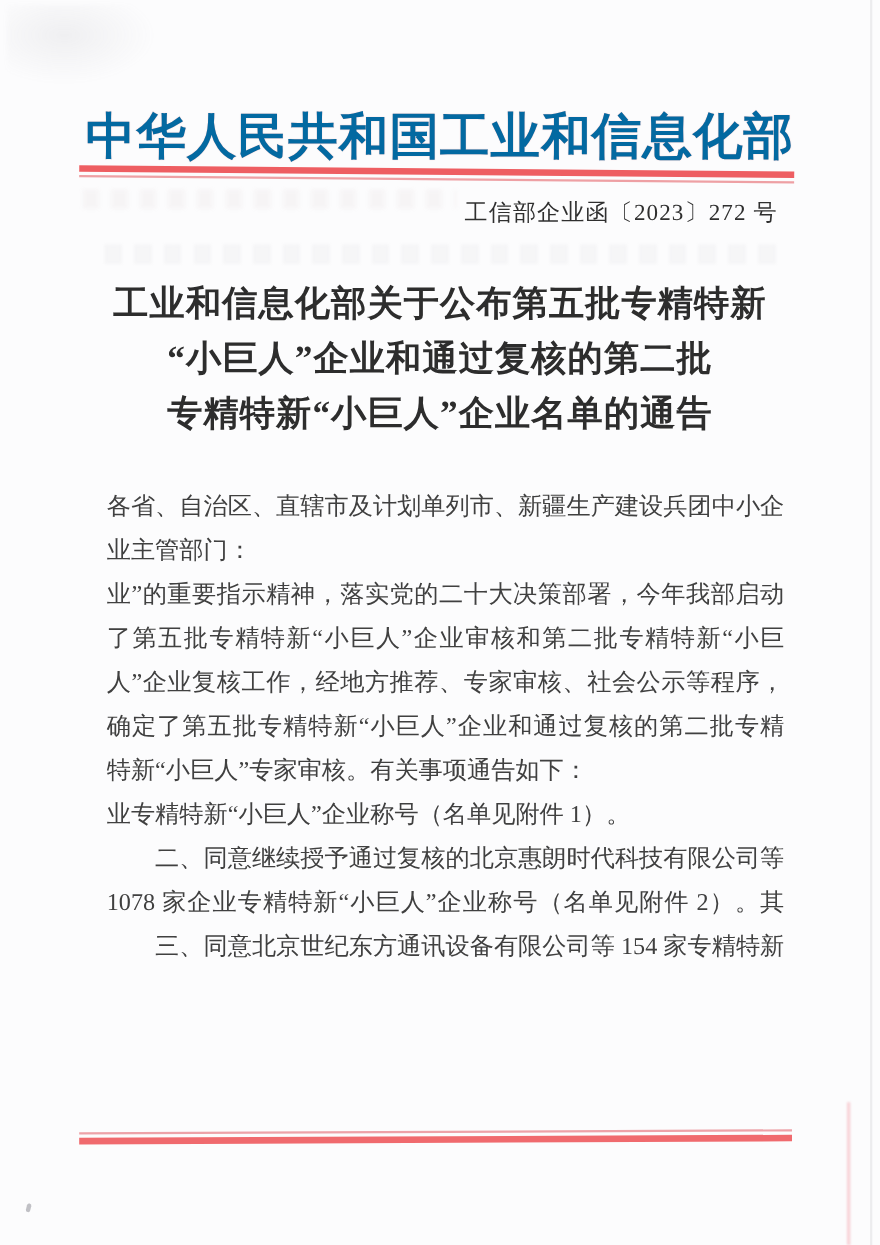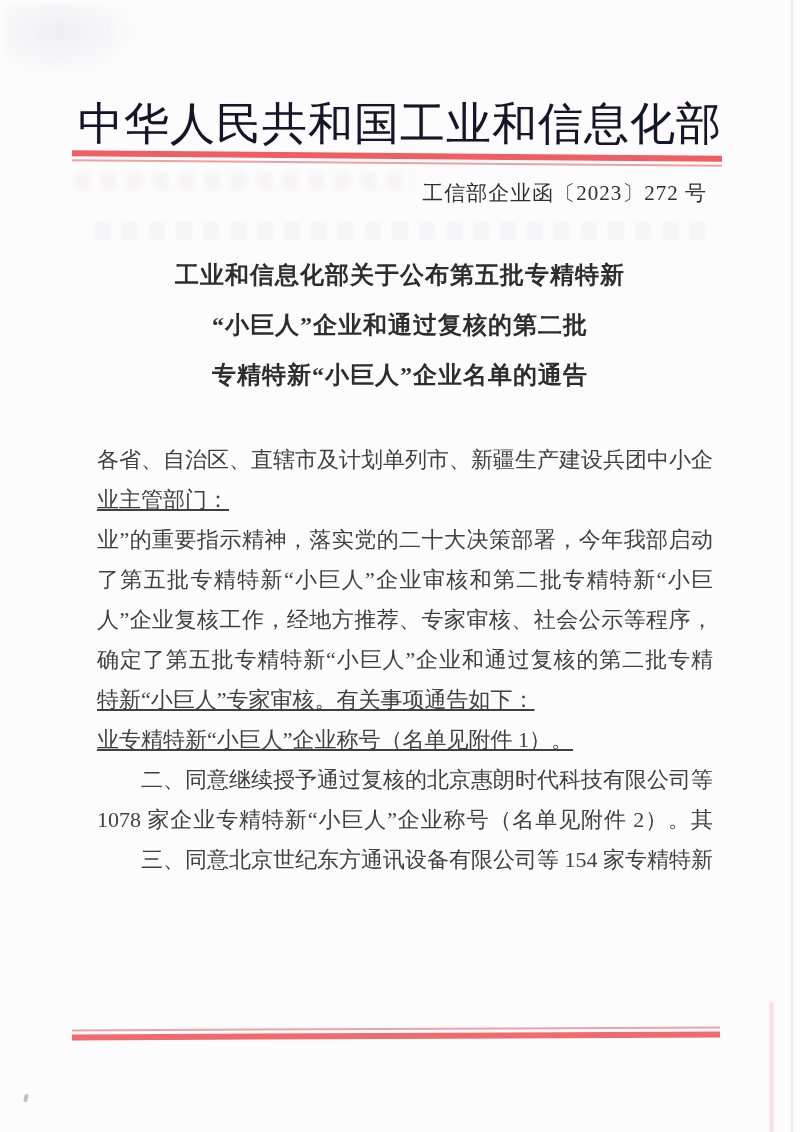--- a/index.html
+++ b/index.html
@@ -12,23 +12,23 @@
     overflow: hidden;
     font-family: "Liberation Serif", "DejaVu Serif", serif;
   }
 
   
   .org-name {
     position: absolute;
     top: 94px; left: 0; width: 100%;
     text-align: center;
     font-size: 45px;
-    font-weight: normal;
+    font-weight: bold;
     letter-spacing: 1px;
-    color: #0f172a;
+    color: #0369a1;
     text-shadow: 0 0 1px rgba(238, 90, 90, 0.45);
     white-space: nowrap;
   }
   .header-rule {
     position: absolute;
     left: 72px; top: 153px; width: 650px;
     transform: rotate(0.5deg);
   }
   .header-rule .thick { height: 6px; background: #ee5e62; }
   .header-rule .gap   { height: 3px; }
@@ -41,21 +41,21 @@
     letter-spacing: 1px;
     color: #2f2f2f;
     white-space: nowrap;
   }
 
   
   .doc-title {
     position: absolute;
     top: 250px; left: 0; width: 100%;
     text-align: center;
-    font-size: 24px;
+    font-size: 32px;
     line-height: 50px;
     font-weight: bold;
     letter-spacing: 1px;
     color: #2d2d2d;
   }
 
   
   .doc-body {
     position: absolute;
     top: 440px; left: 97px; width: 616px;
@@ -64,21 +64,21 @@
   }
   .bline {
     height: 40px;
     line-height: 40px;
     overflow: hidden;
     text-align: justify;
     text-align-last: justify;
     text-justify: inter-character;
   }
   .bline.indent { padding-left: 44px; }
-  .bline.end { text-align-last: left; text-decoration: underline; }
+  .bline.end { text-align-last: left; }
 
   
   .footer-rule {
     position: absolute;
     left: 72px; top: 1028px; width: 648px;
     transform: rotate(-0.25deg);
   }
   .footer-rule .thin  { height: 2px; background: #eda2a8; }
   .footer-rule .gap   { height: 3px; }
   .footer-rule .thick { height: 6px; background: #f06a6e; }

